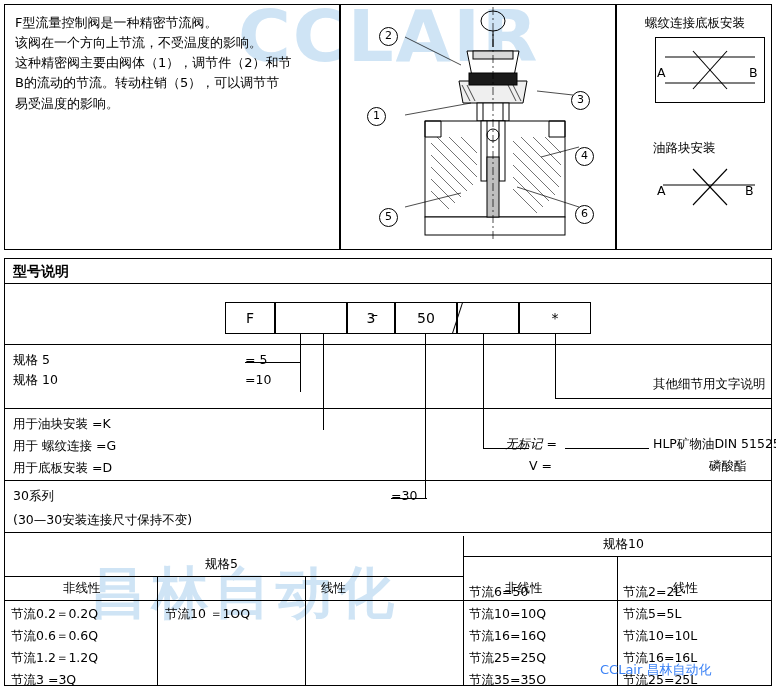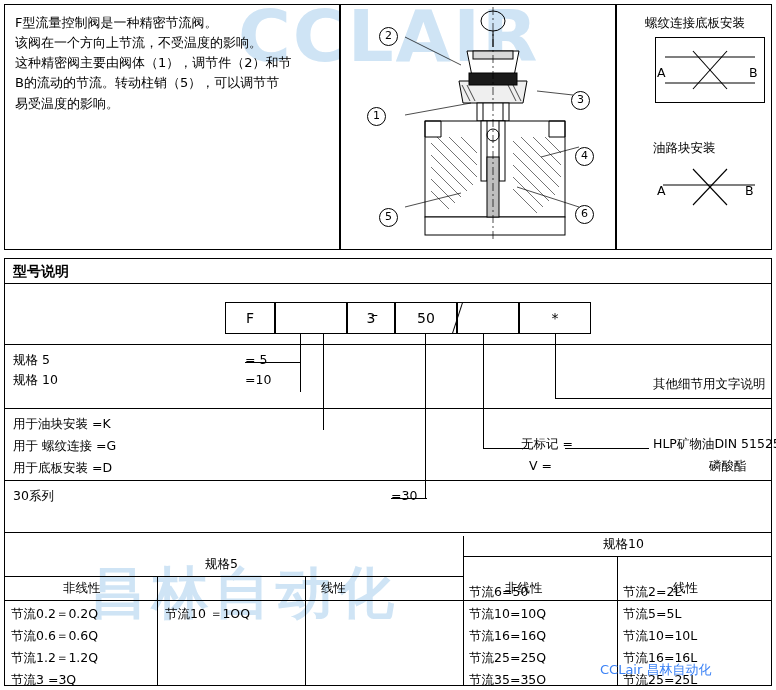--- a/index.html
+++ b/index.html
@@ -219,31 +219,32 @@
     <div class="vl" style="left:550px;top:50px;height:64px;"></div>
     <div class="hl" style="left:550px;top:114px;width:216px;"></div>
     <div class="txt" style="left:648px;top:92px;">其他细节用文字说明</div>
 
     <div class="hl" style="left:0;top:124px;width:766px;"></div>
     <div class="txt" style="left:8px;top:132px;">用于油块安装  =K</div>
     <div class="txt" style="left:8px;top:154px;">用于 螺纹连接  =G</div>
     <div class="txt" style="left:8px;top:176px;">用于底板安装  =D</div>
     <div class="vl" style="left:318px;top:50px;height:96px;"></div>
 
-    <div class="txt" style="left:516px;top:152px;">无标记 =</div>
+    <div class="txt" style="left:500px;top:152px;font-style:italic;">无标记 =</div>
     <div class="txt" style="left:648px;top:152px;">HLP矿物油DIN 51525</div>
     <div class="txt" style="left:704px;top:174px;">磷酸酯</div>
     <div class="txt" style="left:524px;top:174px;">V =</div>
     <div class="hl" style="left:560px;top:164px;width:84px;"></div>
     <div class="vl" style="left:478px;top:50px;height:114px;"></div>
     <div class="hl" style="left:478px;top:164px;width:46px;"></div>
 
     <div class="hl" style="left:0;top:196px;width:766px;"></div>
     <div class="txt" style="left:8px;top:204px;">30系列</div>
     <div class="txt" style="left:386px;top:204px;">=30</div>
+    <div class="txt" style="left:8px;top:228px;">(30—30安装连接尺寸保持不变)</div>
     <div class="vl" style="left:420px;top:50px;height:164px;"></div>
     <div class="hl" style="left:386px;top:214px;width:36px;"></div>
 
     <div class="hl" style="left:0;top:248px;width:766px;"></div>
 
     <div class="bt-cell" style="left:598px;top:252px;">规格10</div>
     <div class="hl" style="left:458px;top:272px;width:308px;"></div>
 
     <div class="bt-cell" style="left:200px;top:272px;">规格5</div>
     <div class="hl" style="left:0;top:292px;width:458px;"></div>

